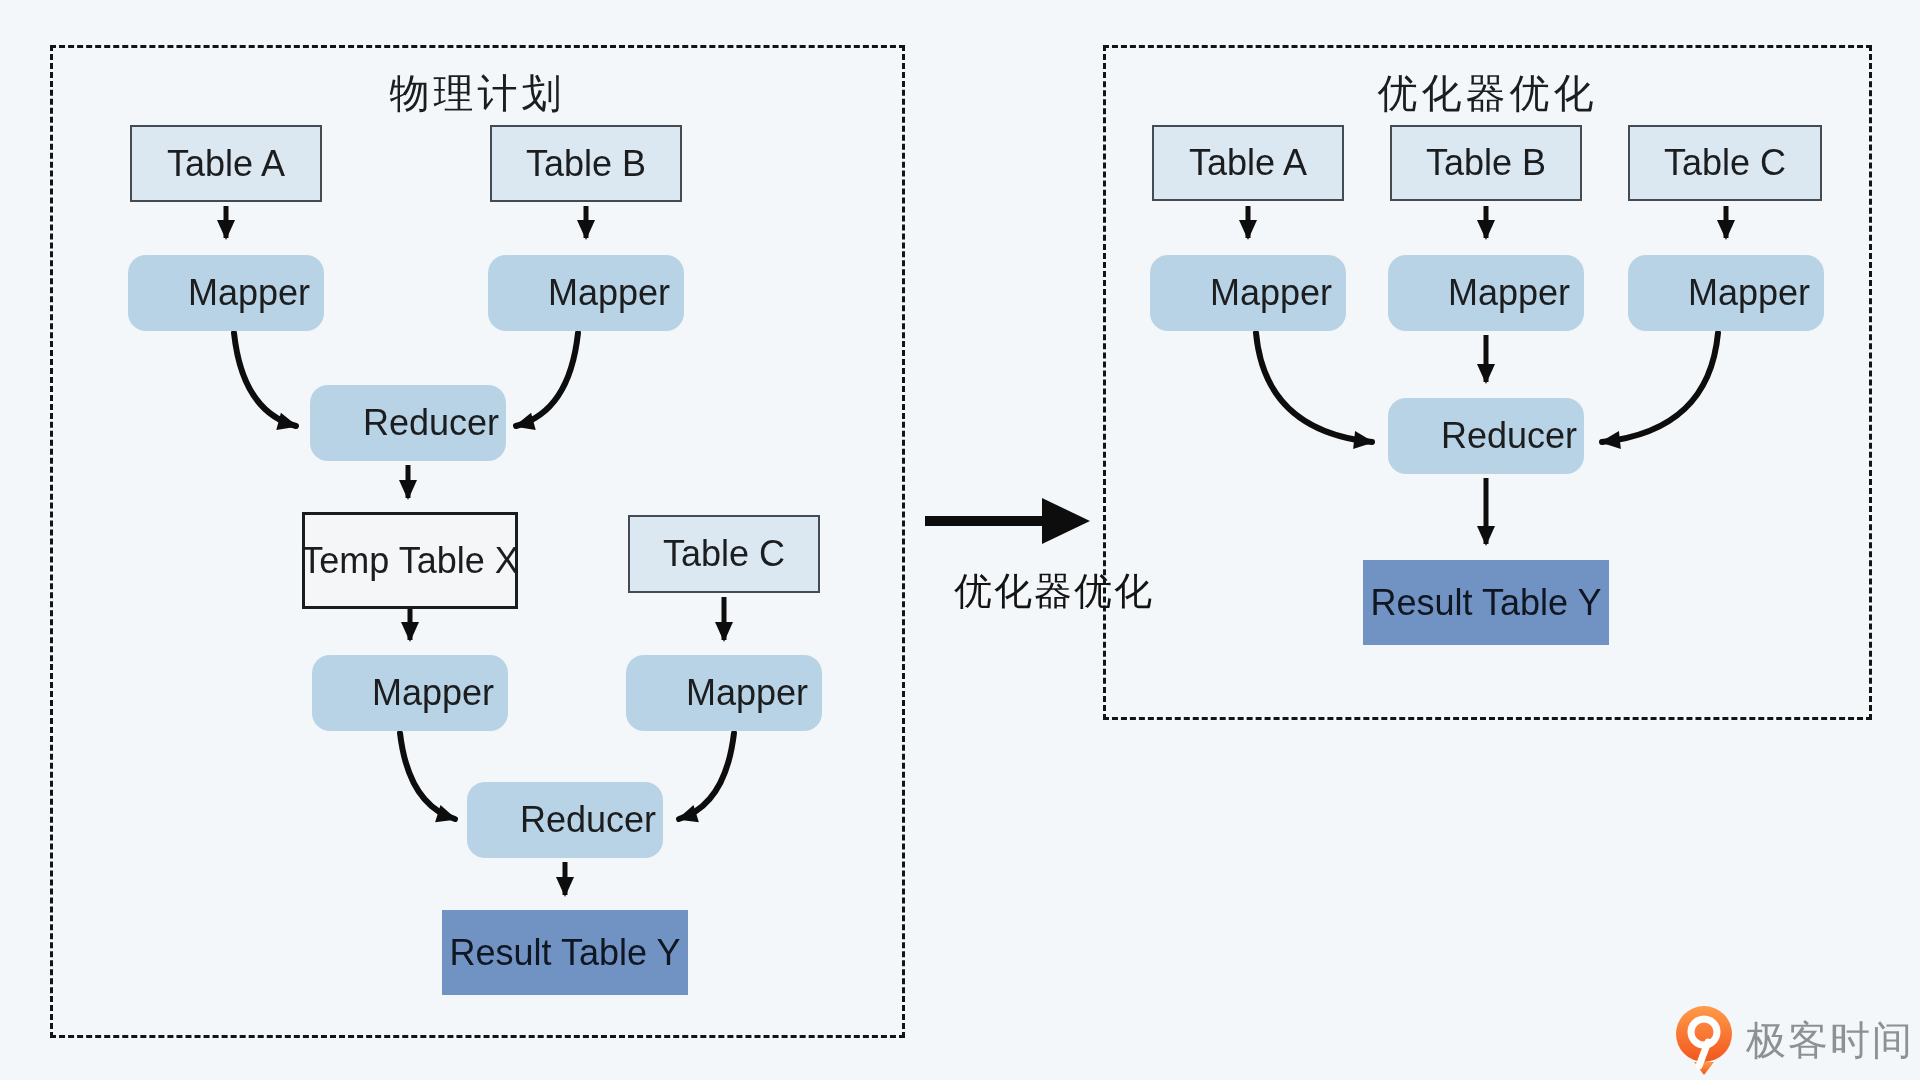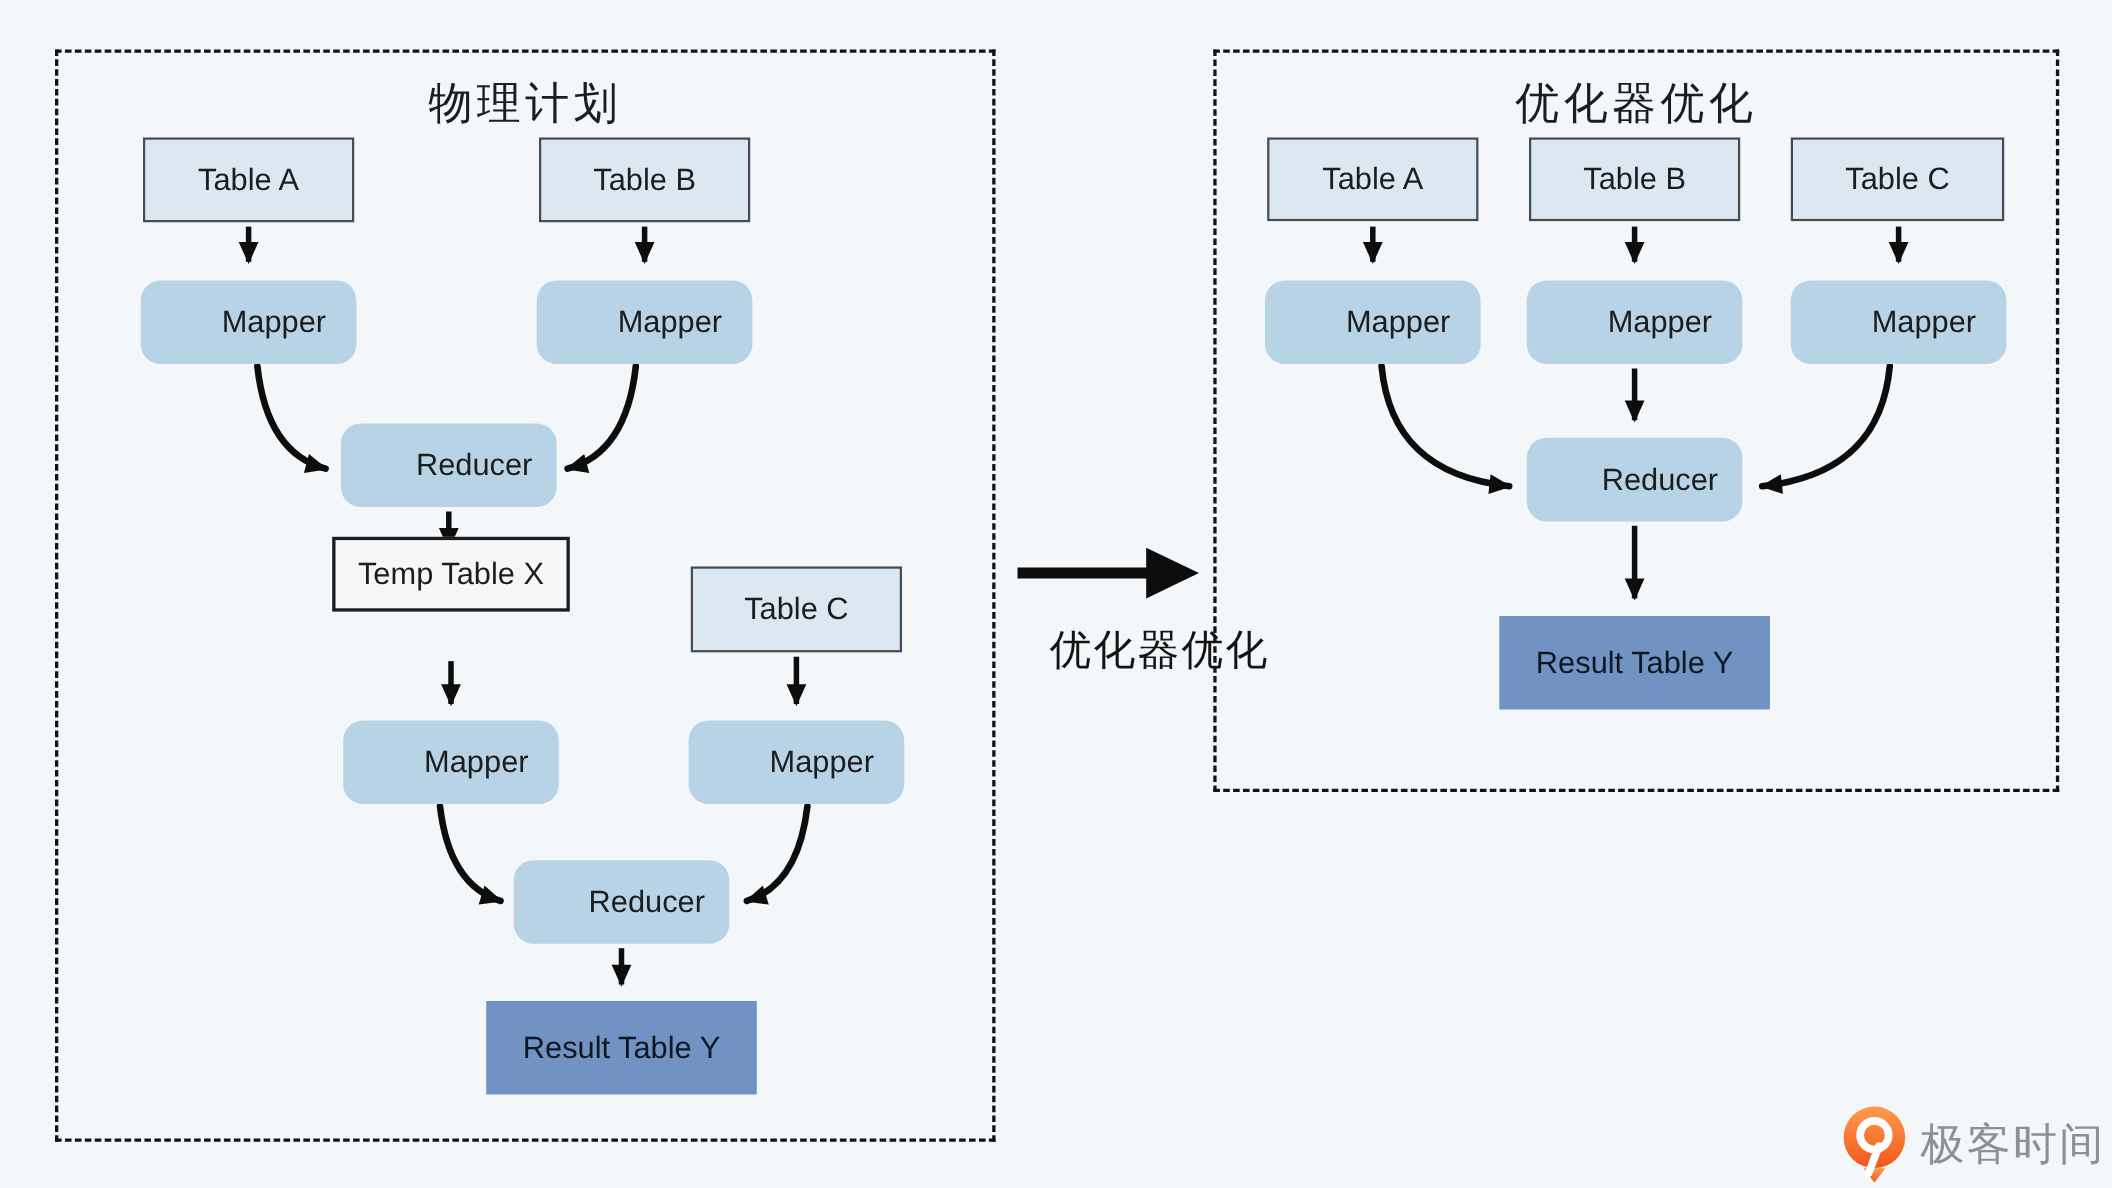--- a/index.html
+++ b/index.html
@@ -2,21 +2,21 @@
 <html style="--bg: #f3f7f9; --table-fill: #dbe7f1; --table-border: #454b52; --process-fill: #b9d3e6; --temp-fill: #f4f6f7; --temp-border: #1a1c1e; --result-fill: #7193c3; --logo-text: #8d9094;"><head>
 <meta charset="utf-8">
 <style>
   html,body{margin:0;padding:0;}
   body{width:1920px;height:1080px;overflow:hidden;font-family:"Liberation Sans",sans-serif;}
   #canvas{position:relative;width:1920px;height:1080px;background:var(--bg,#f3f7f9);}
   .panel{position:absolute;border:3px dashed #141414;background:transparent;}
   .panel-title{position:absolute;width:100%;text-align:center;font-size:40px;font-weight:500;
     color:#1b1d1f;letter-spacing:4px;}
   .node{position:absolute;display:flex;align-items:center;justify-content:center;
-    font-size:28px;color:#1b1d1f;box-sizing:border-box;white-space:nowrap;}
+    font-size:36px;color:#1b1d1f;box-sizing:border-box;white-space:nowrap;}
   .node.table{background:var(--table-fill,#dbe7f1);border:2px solid var(--table-border,#454b52);}
   .node.process{background:var(--process-fill,#b9d3e6);border-radius:18px;padding-left:46px;}
   .node.temp{background:var(--temp-fill,#f4f6f7);border:3px solid var(--temp-border,#1a1c1e);}
   .node.result{background:var(--result-fill,#7193c3);color:#101722;}
   #arrow-layer{position:absolute;left:0;top:0;width:1920px;height:1080px;pointer-events:none;}
   #transform-label{position:absolute;left:944px;top:566px;width:220px;text-align:center;
     font-size:38px;color:#141414;letter-spacing:2px;}
   #logo{position:absolute;left:1672px;top:1004px;display:flex;align-items:center;gap:10px;}
   #logo-text{font-size:40px;color:var(--logo-text,#8d9094);letter-spacing:2px;font-weight:500;}
 </style>
@@ -86,21 +86,21 @@
       <path d="M36,38 L27,62" stroke="#ffffff" stroke-width="7" fill="none" stroke-linecap="round"></path>
     </svg>
     <span id="logo-text">极客时间</span>
   </div>
 
 <div class="node table" style="left: 130px; top: 125px; width: 192px; height: 77px;">Table A</div>
     <div class="node table" style="left: 490px; top: 125px; width: 192px; height: 77px;">Table B</div>
     <div class="node process" style="left: 128px; top: 255px; width: 196px; height: 76px;">Mapper</div>
     <div class="node process" style="left: 488px; top: 255px; width: 196px; height: 76px;">Mapper</div>
     <div class="node process" style="left: 310px; top: 385px; width: 196px; height: 76px;">Reducer</div>
-    <div class="node temp" style="left: 302px; top: 488px; width: 216px; height: 68px;">Temp Table X</div>
+    <div class="node temp" style="left: 302px; top: 512px; width: 216px; height: 97px;">Temp Table X</div>
     <div class="node table" style="left: 628px; top: 515px; width: 192px; height: 78px;">Table C</div>
     <div class="node process" style="left: 312px; top: 655px; width: 196px; height: 76px;">Mapper</div>
     <div class="node process" style="left: 626px; top: 655px; width: 196px; height: 76px;">Mapper</div>
     <div class="node process" style="left: 467px; top: 782px; width: 196px; height: 76px;">Reducer</div>
     <div class="node result" style="left: 442px; top: 910px; width: 246px; height: 85px;">Result Table Y</div>
     <div class="node table" style="left: 1152px; top: 125px; width: 192px; height: 76px;">Table A</div>
     <div class="node table" style="left: 1390px; top: 125px; width: 192px; height: 76px;">Table B</div>
     <div class="node table" style="left: 1628px; top: 125px; width: 194px; height: 76px;">Table C</div>
     <div class="node process" style="left: 1150px; top: 255px; width: 196px; height: 76px;">Mapper</div>
     <div class="node process" style="left: 1388px; top: 255px; width: 196px; height: 76px;">Mapper</div>

